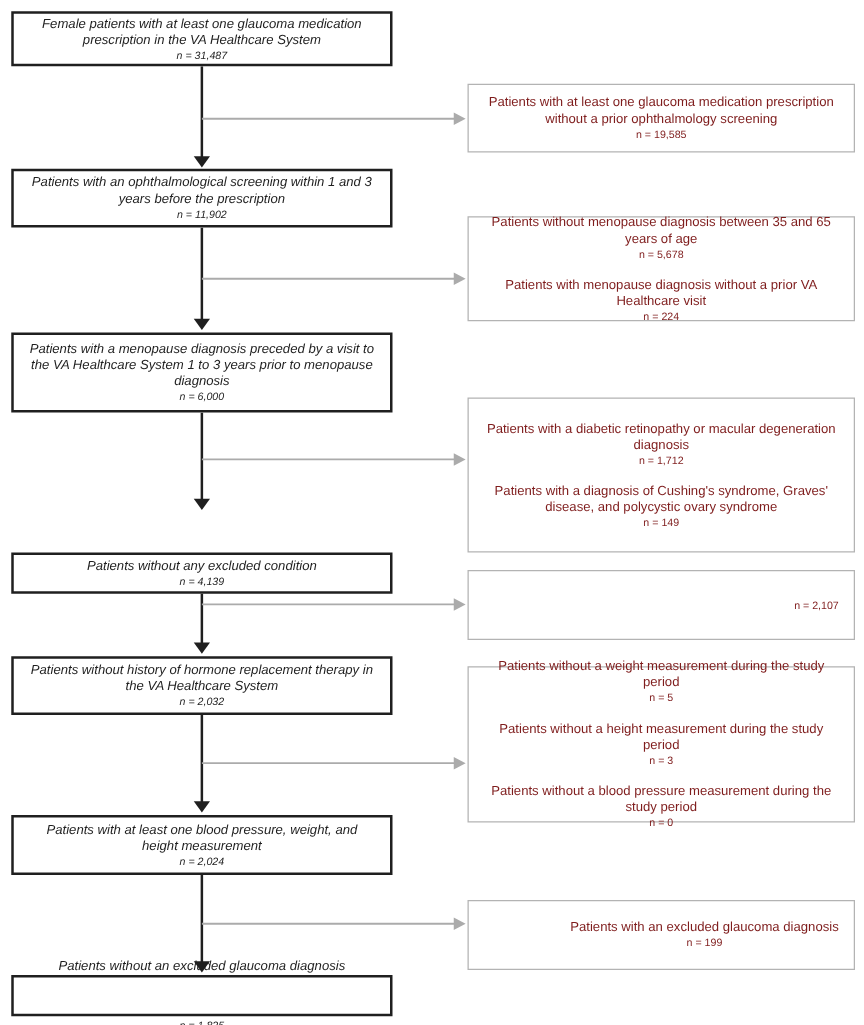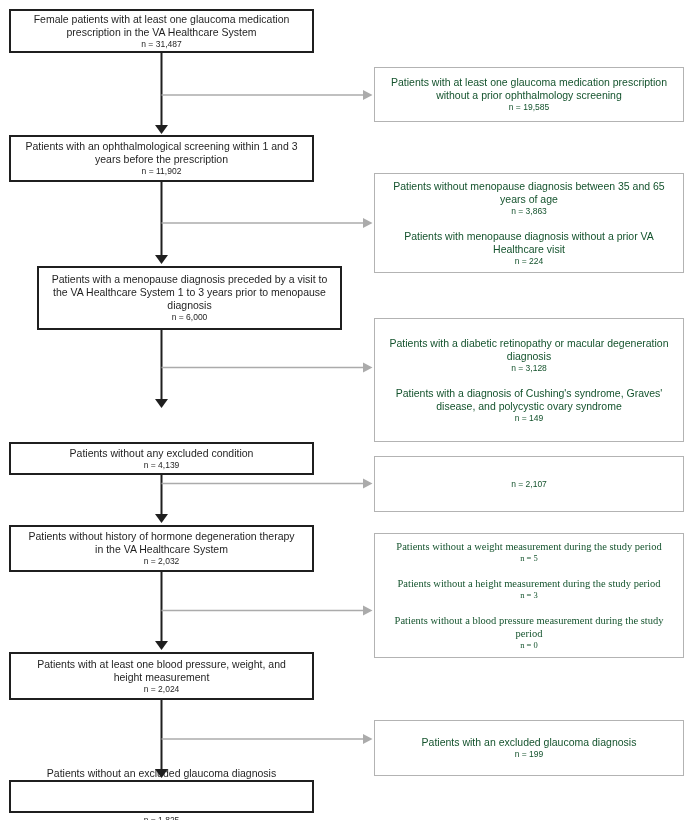--- a/index.html
+++ b/index.html
@@ -27,64 +27,65 @@
     box-sizing: border-box;
     border: 2px solid #1f1f1f;
     background: #ffffff;
     color: #1f1f1f;
     display: flex;
     flex-direction: column;
     justify-content: center;
     align-items: center;
     text-align: center;
     padding: 2px 12px;
+    font-style: italic;
   }
   .gbox {
     position: absolute;
     left: 374px;
     width: 310px;
     box-sizing: border-box;
     border: 1.5px solid #b3b3b3;
     background: #ffffff;
-    color: #14532d;
+    color: #7f1d1d;
     display: flex;
     flex-direction: column;
     justify-content: center;
-    align-items: center;
+    align-items: flex-end;
     text-align: center;
     padding: 3px 12px;
     gap: 13px;
   }
   .entry {
     display: flex;
     flex-direction: column;
     align-items: center;
   }
   .btext {
     font-size: 10.5px;
     line-height: 13px;
   }
   .bn {
     font-size: 8.5px;
     line-height: 11px;
   }
   
   .m0 { top: 9px;   height: 44px; }
   .m1 { top: 135px; height: 47px; text-align: center; }
-  .m2 { top: 266px; height: 64px; margin-left: 28px; }
+  .m2 { top: 266px; height: 64px; }
   .m3 { top: 410px; height: 33px; margin-top: 32px; }
   .m4 { top: 525px; height: 47px; }
   .m5 { top: 652px; height: 48px; }
   .m6 { top: 780px; height: 33px; gap: 35px; }
   
   .g0 { top: 67px;  height: 55px; }
-  .g1 { top: 173px; height: 100px; }
+  .g1 { top: 173px; height: 84px; }
   .g2 { top: 318px; height: 124px; }
   .g3 { top: 456px; height: 56px; }
-  .g4 { top: 533px; height: 125px; font-family: Liberation Serif, serif; }
+  .g4 { top: 533px; height: 125px; }
   .g5 { top: 720px; height: 56px; }
 </style>
 </head>
 <body>
 
 <div class="canvas">
 
   <svg class="arrows" width="691" height="820" viewBox="0 0 691 820">
 
     <g stroke="#1f1f1f" stroke-width="2" fill="#1f1f1f">
@@ -132,52 +133,52 @@
   </div>
   <div class="mbox m2">
     <div class="btext">Patients with a menopause diagnosis preceded by a visit to the VA Healthcare System 1 to 3 years prior to menopause diagnosis</div>
     <div class="bn">n = 6,000</div>
   </div>
   <div class="mbox m3">
     <div class="btext">Patients without any excluded condition</div>
     <div class="bn">n = 4,139</div>
   </div>
   <div class="mbox m4">
-    <div class="btext">Patients without history of hormone degeneration therapy in the VA Healthcare System</div>
+    <div class="btext">Patients without history of hormone replacement therapy in the VA Healthcare System</div>
     <div class="bn">n = 2,032</div>
   </div>
   <div class="mbox m5">
     <div class="btext">Patients with at least one blood pressure, weight, and height measurement</div>
     <div class="bn">n = 2,024</div>
   </div>
   <div class="mbox m6">
     <div class="btext">Patients without an excluded glaucoma diagnosis</div>
     <div class="bn">n = 1,825</div>
   </div>
 
   <div class="gbox g0">
     <div class="entry">
       <div class="btext">Patients with at least one glaucoma medication prescription without a prior ophthalmology screening</div>
       <div class="bn">n = 19,585</div>
     </div>
   </div>
   <div class="gbox g1">
     <div class="entry">
       <div class="btext">Patients without menopause diagnosis between 35 and 65 years of age</div>
-      <div class="bn">n = 3,863</div>
+      <div class="bn">n = 5,678</div>
     </div>
     <div class="entry">
       <div class="btext">Patients with menopause diagnosis without a prior VA Healthcare visit</div>
       <div class="bn">n = 224</div>
     </div>
   </div>
   <div class="gbox g2">
     <div class="entry">
       <div class="btext">Patients with a diabetic retinopathy or macular degeneration diagnosis</div>
-      <div class="bn">n = 3,128</div>
+      <div class="bn">n = 1,712</div>
     </div>
     <div class="entry">
       <div class="btext">Patients with a diagnosis of Cushing's syndrome, Graves' disease, and polycystic ovary syndrome</div>
       <div class="bn">n = 149</div>
     </div>
   </div>
   <div class="gbox g3">
     <div class="entry">
       <div class="bn">n = 2,107</div>
     </div>

